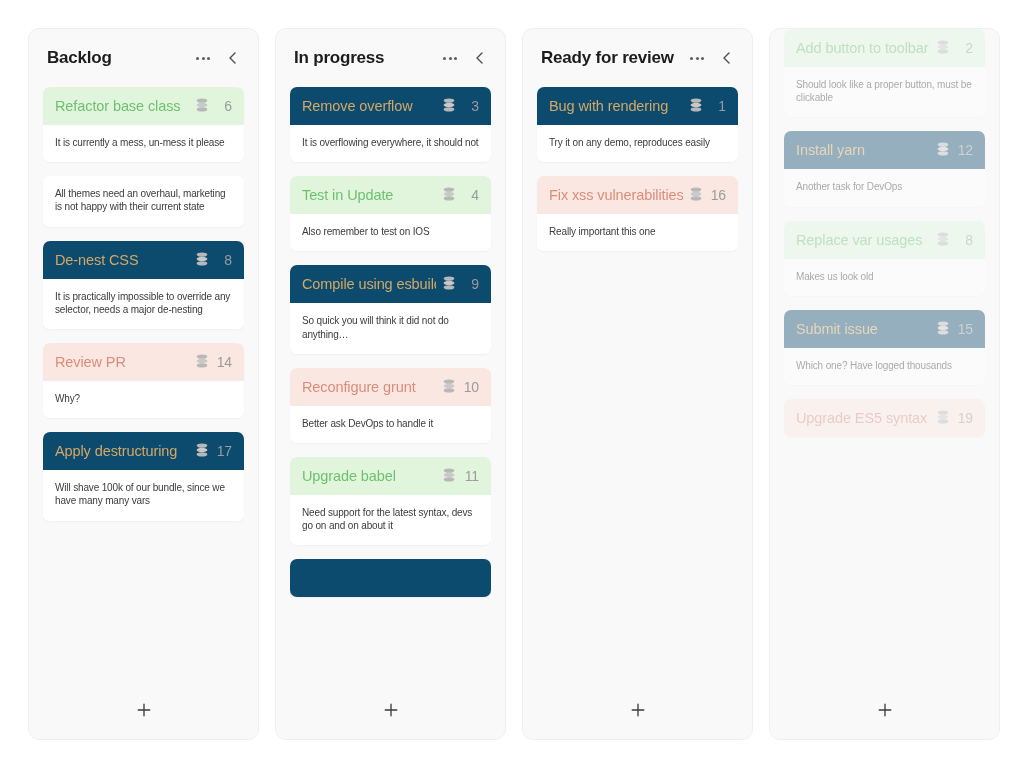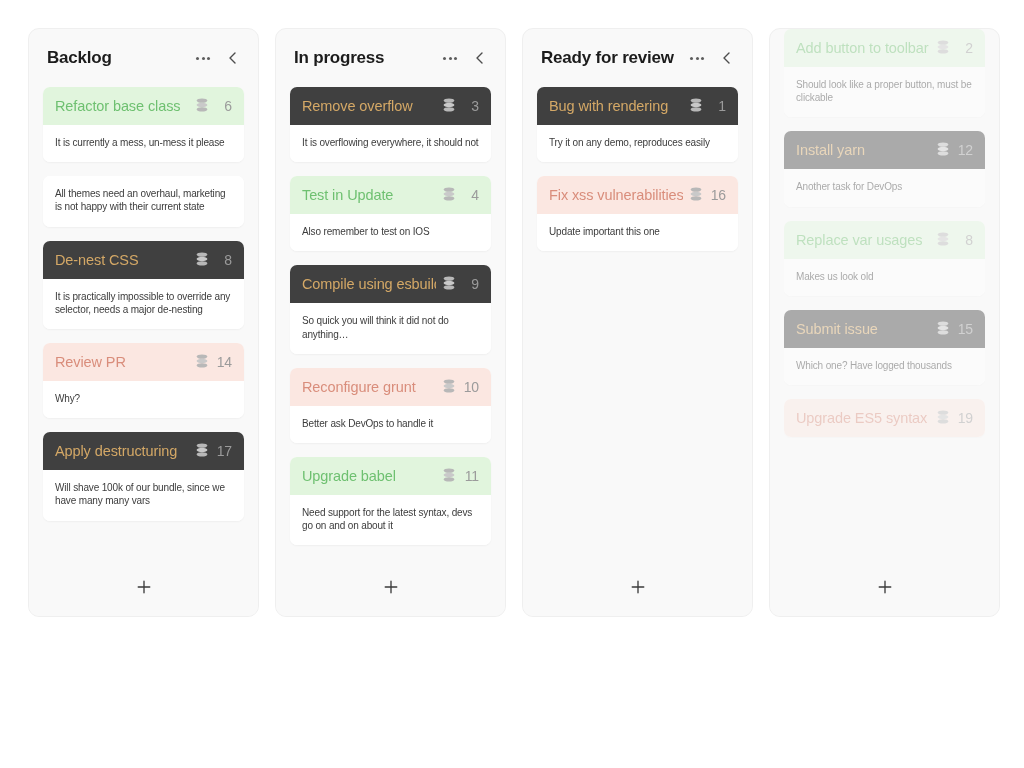--- a/index.html
+++ b/index.html
@@ -25,21 +25,21 @@
     height: 768px;
     display: flex;
     gap: 16px;
     padding: 28px 0 28px 28px;
     overflow: hidden;
   }
 
   .column {
     flex: 0 0 231px;
     width: 231px;
-    height: 589px;
+    height: 712px;
     background: #f9f9f9;
     border: 1px solid #efefef;
     border-radius: 11px;
     display: flex;
     flex-direction: column;
     overflow: hidden;
     position: relative;
   }
 
   
@@ -149,21 +149,21 @@
     line-height: 1.32;
     color: #3c3c3c;
     background: #ffffff;
     letter-spacing: -0.15px;
   }
 
   
   .tone-green  .card-head { background: #e1f5dd; }
   .tone-green  .card-title { color: #6ec070; }
 
-  .tone-orange .card-head { background: #404040; }
+  .tone-orange .card-head { background: #0c4a6e; }
   .tone-orange .card-title { color: #d4a866; }
 
   .tone-red    .card-head { background: #fbe7e1; }
   .tone-red    .card-title { color: #d98d7b; }
 
   
   .column.done .card { opacity: 0.42; }
   .column.done .card-body { color: #3c3c3c; }
 
   
@@ -399,21 +399,21 @@
         <div class="card tone-red">
           <div class="card-head">
             <div class="card-title">Fix xss vulnerabilities</div>
             <svg viewBox="0 0 14 16" width="14" height="16" class="db-icon">
               <ellipse cx="7" cy="2.6" rx="5.4" ry="2.2" fill="#b8b8b8"></ellipse>
               <ellipse cx="7" cy="7" rx="5.4" ry="2.2" fill="#c9c9c9"></ellipse>
               <ellipse cx="7" cy="11.4" rx="5.4" ry="2.2" fill="#b8b8b8"></ellipse>
             </svg>
             <div class="card-num">16</div>
           </div>
-          <div class="card-body">Update important this one</div>
+          <div class="card-body">Really important this one</div>
         </div>
       </div>
       <div class="col-footer">
         <button class="add-btn">
           <svg viewBox="0 0 18 18" width="16" height="16">
             <path d="M9 2.5 V15.5 M2.5 9 H15.5" fill="none" stroke="#3a3a3a" stroke-width="1.5" stroke-linecap="round"></path>
           </svg>
         </button>
       </div>
     </div>

